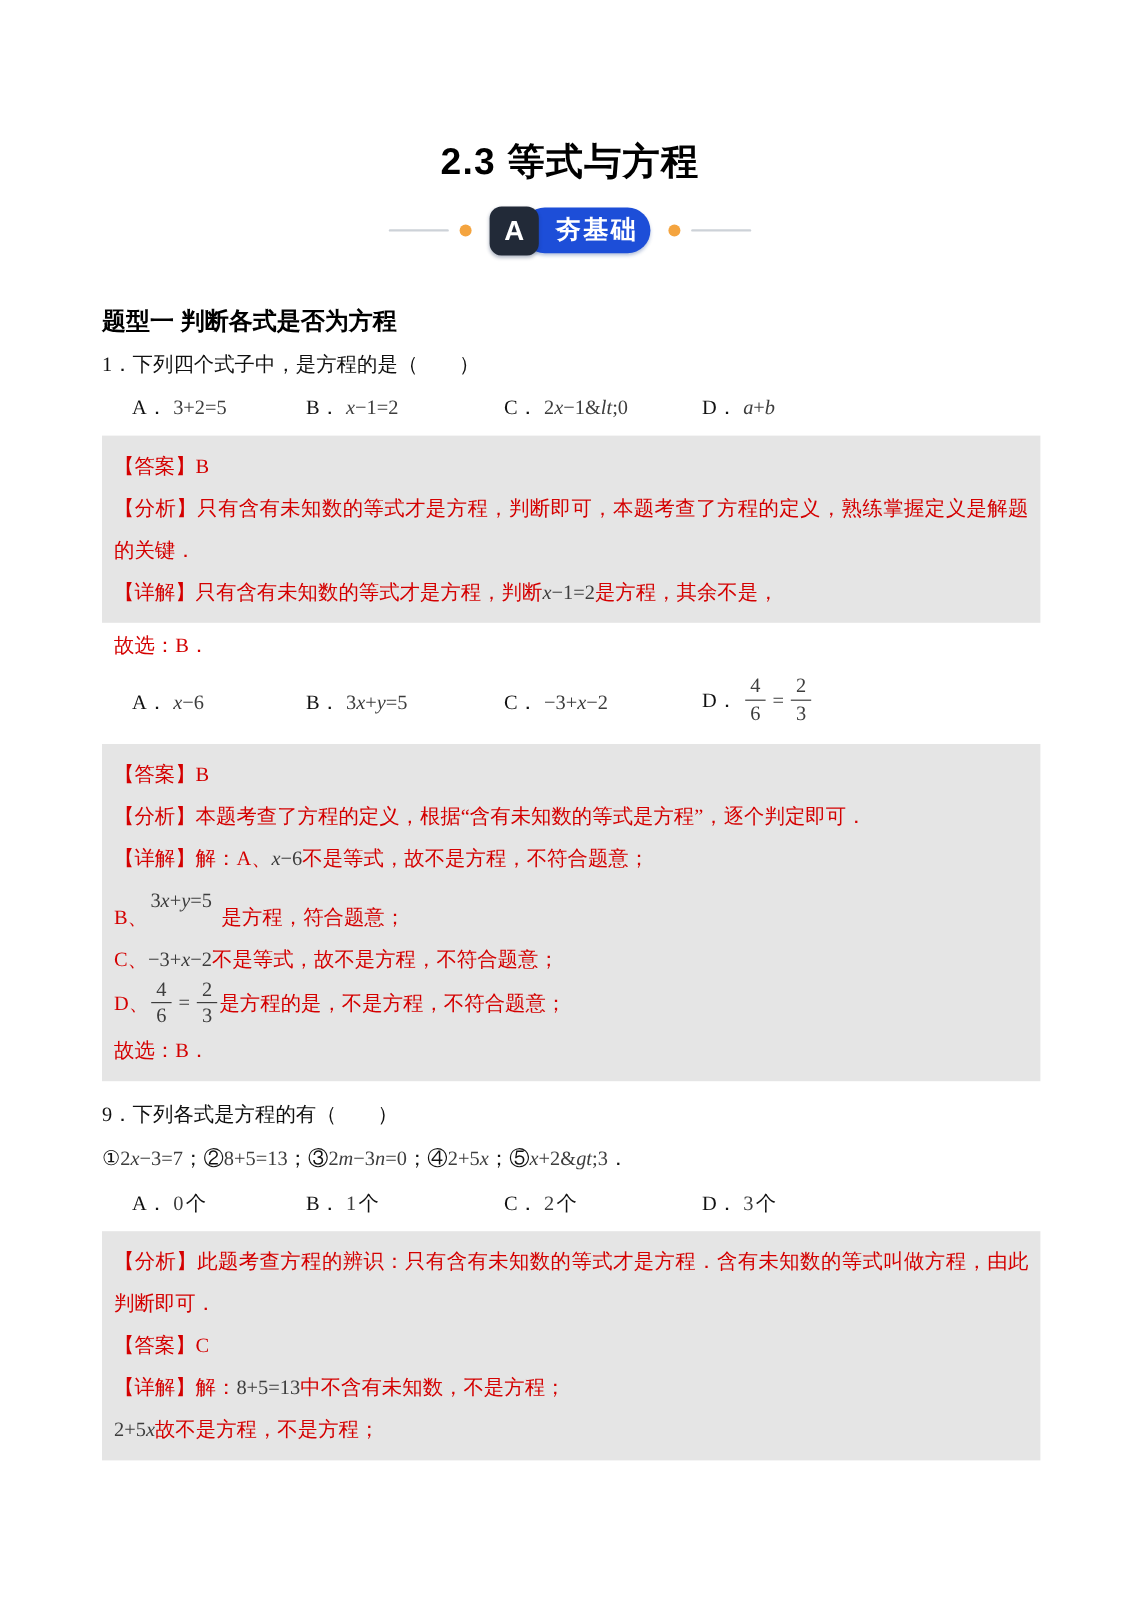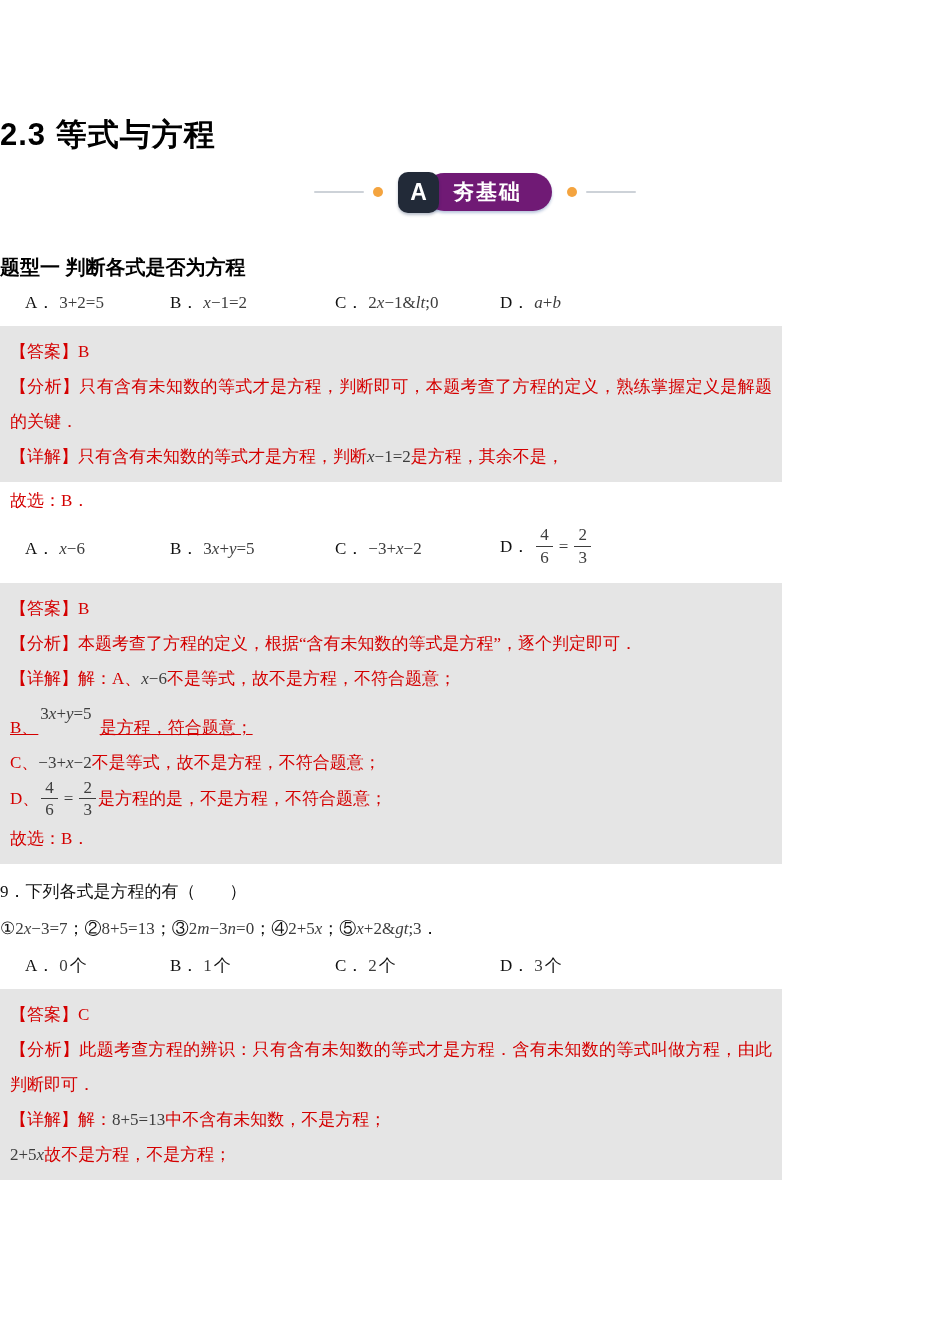--- a/index.html
+++ b/index.html
@@ -3,41 +3,41 @@
 <meta charset="utf-8">
 <style>
   * { margin:0; padding:0; box-sizing:border-box; }
   html, body { background:#ffffff; }
   body {
     width:950px; height:1344px; position:relative; overflow:hidden;
     font-family:"Liberation Serif","DejaVu Serif",serif;
     font-size:17px; color:#151515;
   }
   .title {
-    margin-top:114px; text-align:left;
+    margin-top:114px; text-align:center;
     font-family:"Liberation Sans","DejaVu Sans",sans-serif;
     font-size:31px; font-weight:700; letter-spacing:1px; color:#000;
   }
   .badge-row { margin-top:14px; display:flex; align-items:center; justify-content:center; gap:9px; height:44px; }
   .hline { width:50px; height:2px; background:#cdd2d8; border-radius:1px; }
   .dot { width:10px; height:10px; border-radius:50%; background:#f4a43f; }
   .badge { display:flex; align-items:center; margin:0 6px; }
   .badge-letter {
     width:41px; height:41px; border-radius:10px; background:#222a38; color:#fff;
     font-family:"Liberation Sans","DejaVu Sans",sans-serif; font-weight:700;
     font-size:23px; line-height:41px; text-align:center; position:relative; z-index:2;
     box-shadow:0 2px 3px rgba(20,40,80,.30);
   }
   .badge-label {
-    height:38px; background:#701a75; border-radius:19px; color:#fff;
+    height:38px; background:#1d4ed8; border-radius:19px; color:#fff;
     font-family:"Liberation Sans","DejaVu Sans",sans-serif; font-weight:700;
-    font-size:21px; line-height:38px; padding:0 30px 0 28px; margin-left:-14px;
+    font-size:21px; line-height:38px; padding:0 10px 0 28px; margin-left:-14px;
     letter-spacing:2px; box-shadow:0 2px 3px rgba(20,60,140,.30);
   }
-  .content { width:782px; }
+  .content { width:782px; margin-left:85px; }
   .topic-heading {
     margin-top:40px; font-family:"Liberation Sans","DejaVu Sans",sans-serif;
     font-size:20px; font-weight:700; color:#000;
   }
   .stem { margin-top:9px; line-height:28px; color:#111; }
   .options {
     display:grid; grid-template-columns:145px 165px 165px 1fr;
     padding-left:25px; margin-top:5px; align-items:center; min-height:32px; color:#111;
   }
   .row-tall { min-height:54px; }
@@ -52,21 +52,21 @@
   .conclusion { margin-top:4px; padding-left:10px; line-height:30px; }
   .frac {
     display:inline-block; vertical-align:middle; text-align:center; line-height:1.12;
     font-family:"Liberation Serif","DejaVu Serif",serif; color:#3d3d3d;
     margin:0 2px; position:relative; top:-2px;
   }
   .frac .fnum { display:block; padding:0 4px 1px; border-bottom:1.3px solid #3d3d3d; }
   .frac .fden { display:block; padding:1px 4px 0; }
   .freq { margin:0 4px; font-family:"Liberation Serif","DejaVu Serif",serif; color:#3d3d3d; }
   .raised { display:inline-block; position:relative; top:-14px; margin:0 8px 0 2px; }
-  .pad-top { padding-top:14px;text-decoration:underline; }
+  .pad-top { padding-top:14px; }
   .items-line { margin-top:8px; line-height:30px; color:#111; }
   .q2-gap { margin-top:16px; }
   .q3-gap { margin-top:14px; }
 </style>
 </head>
 <body>
 
 <h1 class="title">2.3 等式与方程</h1>
 
 <div class="badge-row">
@@ -77,20 +77,21 @@
     <span class="badge-label">夯基础</span>
   </span>
   <span class="dot"></span>
   <span class="hline"></span>
 </div>
 
 <div class="content">
 
   <h2 class="topic-heading">题型一 判断各式是否为方程</h2>
 
+  <p class="stem">1．下列四个式子中，是方程的是（　　）</p>
   <div class="options">
     <span class="opt"><span class="opt-label">A．</span><span class="math">3+2=5</span></span>
     <span class="opt"><span class="opt-label">B．</span><span class="math"><i>x</i>−1=2</span></span>
     <span class="opt"><span class="opt-label">C．</span><span class="math">2<i>x</i>−1&amp;<i>lt</i>;0</span></span>
     <span class="opt"><span class="opt-label">D．</span><span class="math"><i>a</i>+<i>b</i></span></span>
   </div>
   <div class="ansblock">
     <p class="red">【答案】B</p>
     <p class="red">【分析】只有含有未知数的等式才是方程，判断即可，本题考查了方程的定义，熟练掌握定义是解题的关键．</p>
     <p class="red"><span>【详解】只有含有未知数的等式才是方程，判断</span><span class="math"><i>x</i>−1=2</span><span>是方程，其余不是，</span></p>
@@ -117,19 +118,19 @@
 
   <p class="stem q3-gap">9．下列各式是方程的有（　　）</p>
   <p class="items-line"><span>①</span><span class="math">2<i>x</i>−3=7</span><span>；</span><span>②</span><span class="math">8+5=13</span><span>；</span><span>③</span><span class="math">2<i>m</i>−3<i>n</i>=0</span><span>；</span><span>④</span><span class="math">2+5<i>x</i></span><span>；</span><span>⑤</span><span class="math"><i>x</i>+2&amp;<i>gt</i>;3</span><span>．</span></p>
   <div class="options">
     <span class="opt"><span class="opt-label">A．</span><span class="math">0</span><span class="opt-suffix">个</span></span>
     <span class="opt"><span class="opt-label">B．</span><span class="math">1</span><span class="opt-suffix">个</span></span>
     <span class="opt"><span class="opt-label">C．</span><span class="math">2</span><span class="opt-suffix">个</span></span>
     <span class="opt"><span class="opt-label">D．</span><span class="math">3</span><span class="opt-suffix">个</span></span>
   </div>
   <div class="ansblock">
+    <p class="red">【分析】此题考查方程的辨识：只有含有未知数的等式才是方程．含有未知数的等式叫做方程，由此判断即可．</p>
     <p class="red">【答案】C</p>
-    <p class="red">【分析】此题考查方程的辨识：只有含有未知数的等式才是方程．含有未知数的等式叫做方程，由此判断即可．</p>
     <p class="red"><span>【详解】解：</span><span class="math">8+5=13</span><span>中不含有未知数，不是方程；</span></p>
     <p class="red"><span class="math">2+5<i>x</i></span><span>故不是方程，不是方程；</span></p>
   </div>
 
 </div>
 
 </body></html>

